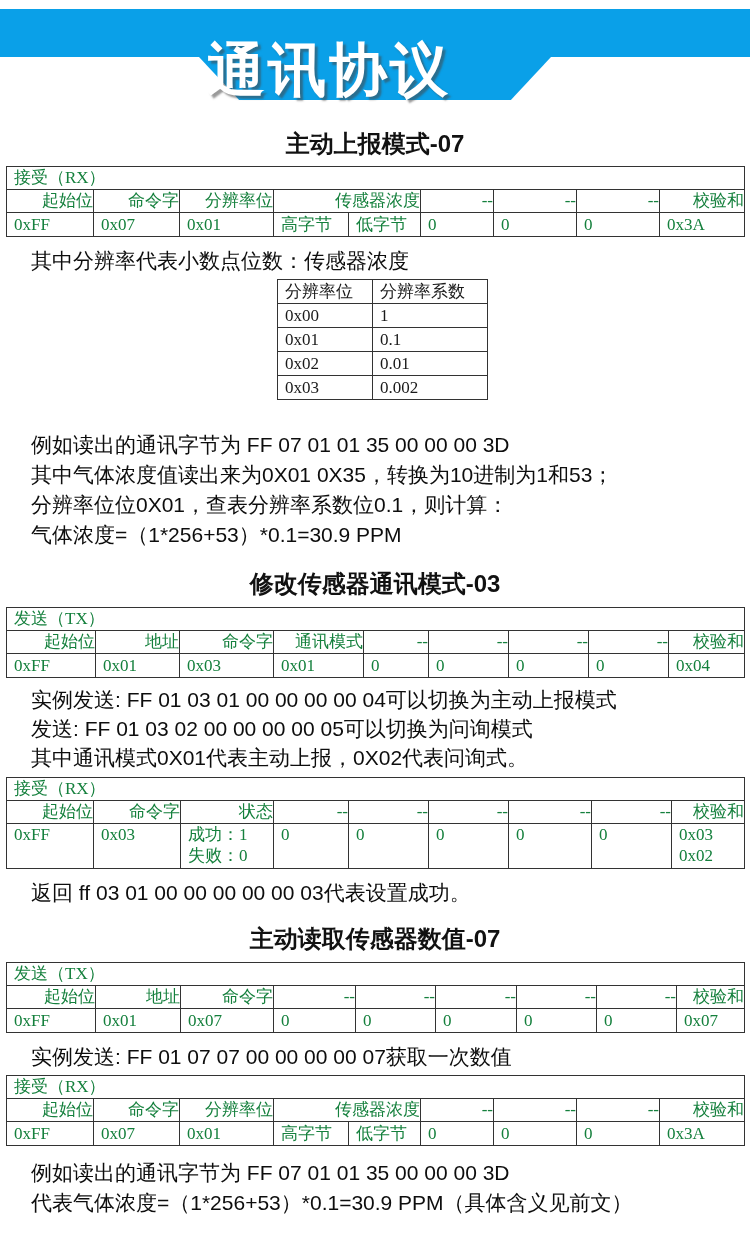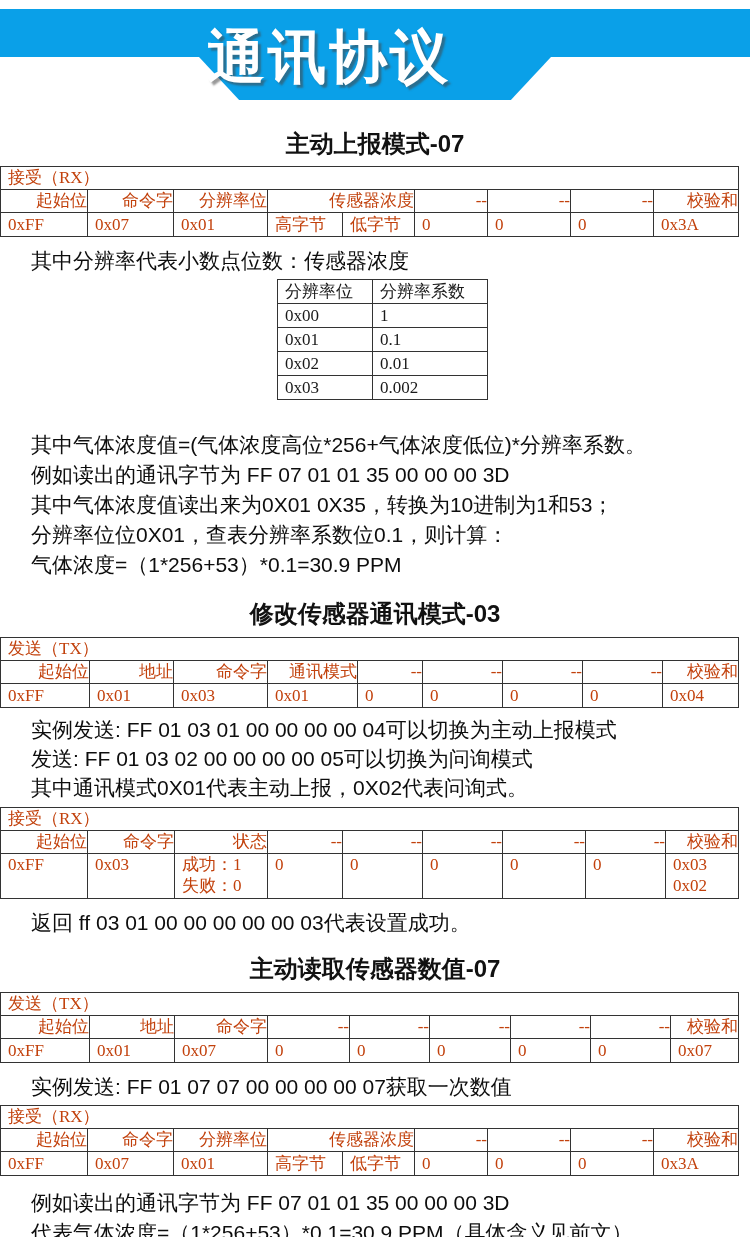--- a/index.html
+++ b/index.html
@@ -5,33 +5,33 @@
   html,body{margin:0;padding:0;}
   body{width:750px;height:1237px;background:#fff;overflow:hidden;
        font-family:"Liberation Sans",sans-serif;color:#111;}
   .page{position:relative;width:750px;height:1237px;background:#fff;}
 
   
   .banner{position:relative;height:91px;margin-top:9px;}
   .banner-bar{position:absolute;top:0;left:0;width:750px;height:48px;}
   .banner-trap{position:absolute;top:48px;left:199px;width:352px;height:43px;
                clip-path:polygon(0 0,100% 0,88.6% 100%,11.4% 100%);}
-  .banner-title{position:absolute;top:16px;left:0;width:658px;text-align:center;
+  .banner-title{position:absolute;top:29px;left:0;width:658px;text-align:center;
                 font-size:58px;line-height:64px;font-weight:bold;color:#fff;
                 letter-spacing:3px;text-shadow:3px 3px 2px rgba(70,70,70,0.55);}
 
   
   .sec-title{text-align:center;font-size:24px;font-weight:bold;line-height:30px;}
   .t1{margin-top:29px;}
   .t2{margin-top:19px;}
   .t3{margin-top:18px;}
 
   
-  table.proto{border-collapse:collapse;table-layout:fixed;width:738px;
-              font-family:"Liberation Serif",serif;font-size:17px;color:#c2410c;}
+  table.proto{border-collapse:collapse;table-layout:fixed;width:738px;margin-left:6px;
+              font-family:"Liberation Serif",serif;font-size:17px;color:#15803d;}
   table.proto td,table.proto th{border:1px solid #333;padding:0 0 0 7px;text-align:left;
               font-weight:normal;overflow:hidden;white-space:nowrap;}
   table.proto .cap{height:22px;line-height:22px;}
   table.proto .hdr td{height:22px;line-height:22px;text-align:right;}
   table.proto .val td{height:23px;line-height:23px;vertical-align:top;}
   table.proto .val.tall td{height:44px;line-height:21px;vertical-align:top;}
   .mt-table1{margin-top:7px;}
   .mt-table2{margin-top:8px;}
   .mt-table3{margin-top:5px;}
   .mt-table4{margin-top:8px;}
@@ -130,21 +130,20 @@
       <td>0.01</td>
     </tr>
     <tr>
       <td>0x03</td>
       <td>0.002</td>
     </tr>
   </tbody>
     </table>
 
   <div class="body-text para1">
-    <div>其中气体浓度值=(气体浓度高位*256+气体浓度低位)*分辨率系数。</div>
     <div>例如读出的通讯字节为 FF 07 01 01 35 00 00 00 3D</div>
     <div>其中气体浓度值读出来为0X01 0X35，转换为10进制为1和53；</div>
     <div>分辨率位位0X01，查表分辨率系数位0.1，则计算：</div>
     <div>气体浓度=（1*256+53）*0.1=30.9 PPM</div>
   </div>
 
   <div class="sec-title t2">修改传感器通讯模式-03</div>
 
   <table class="proto mt-table2">
     <colgroup>

